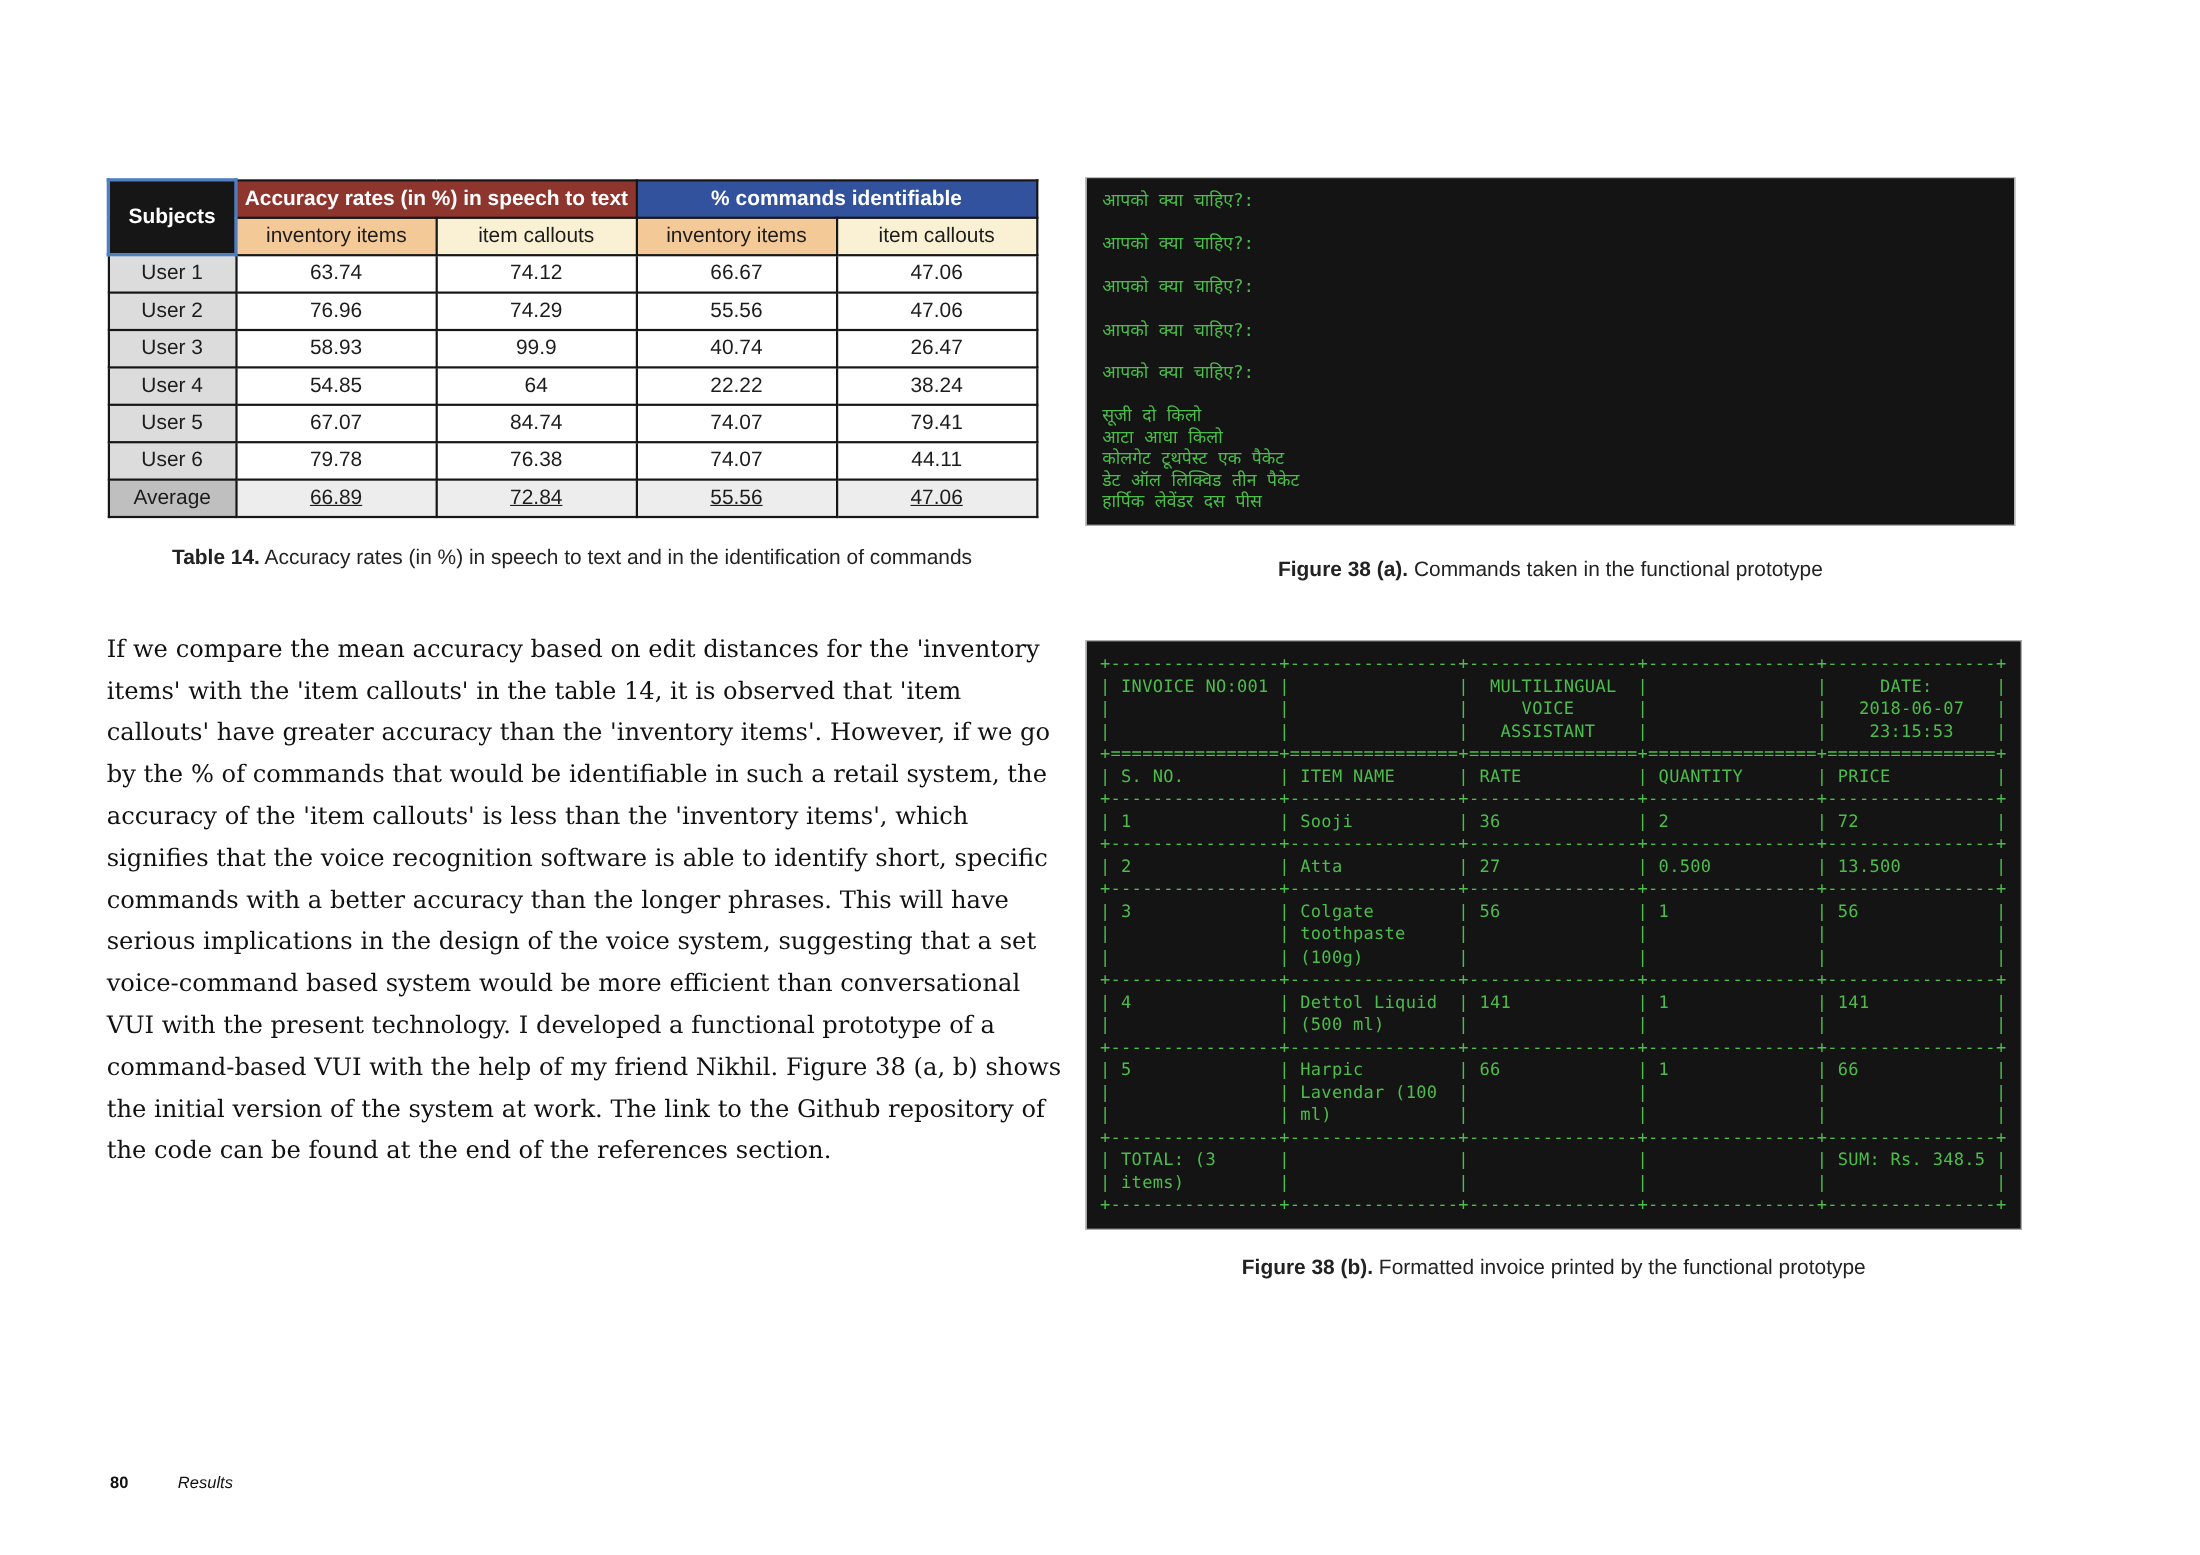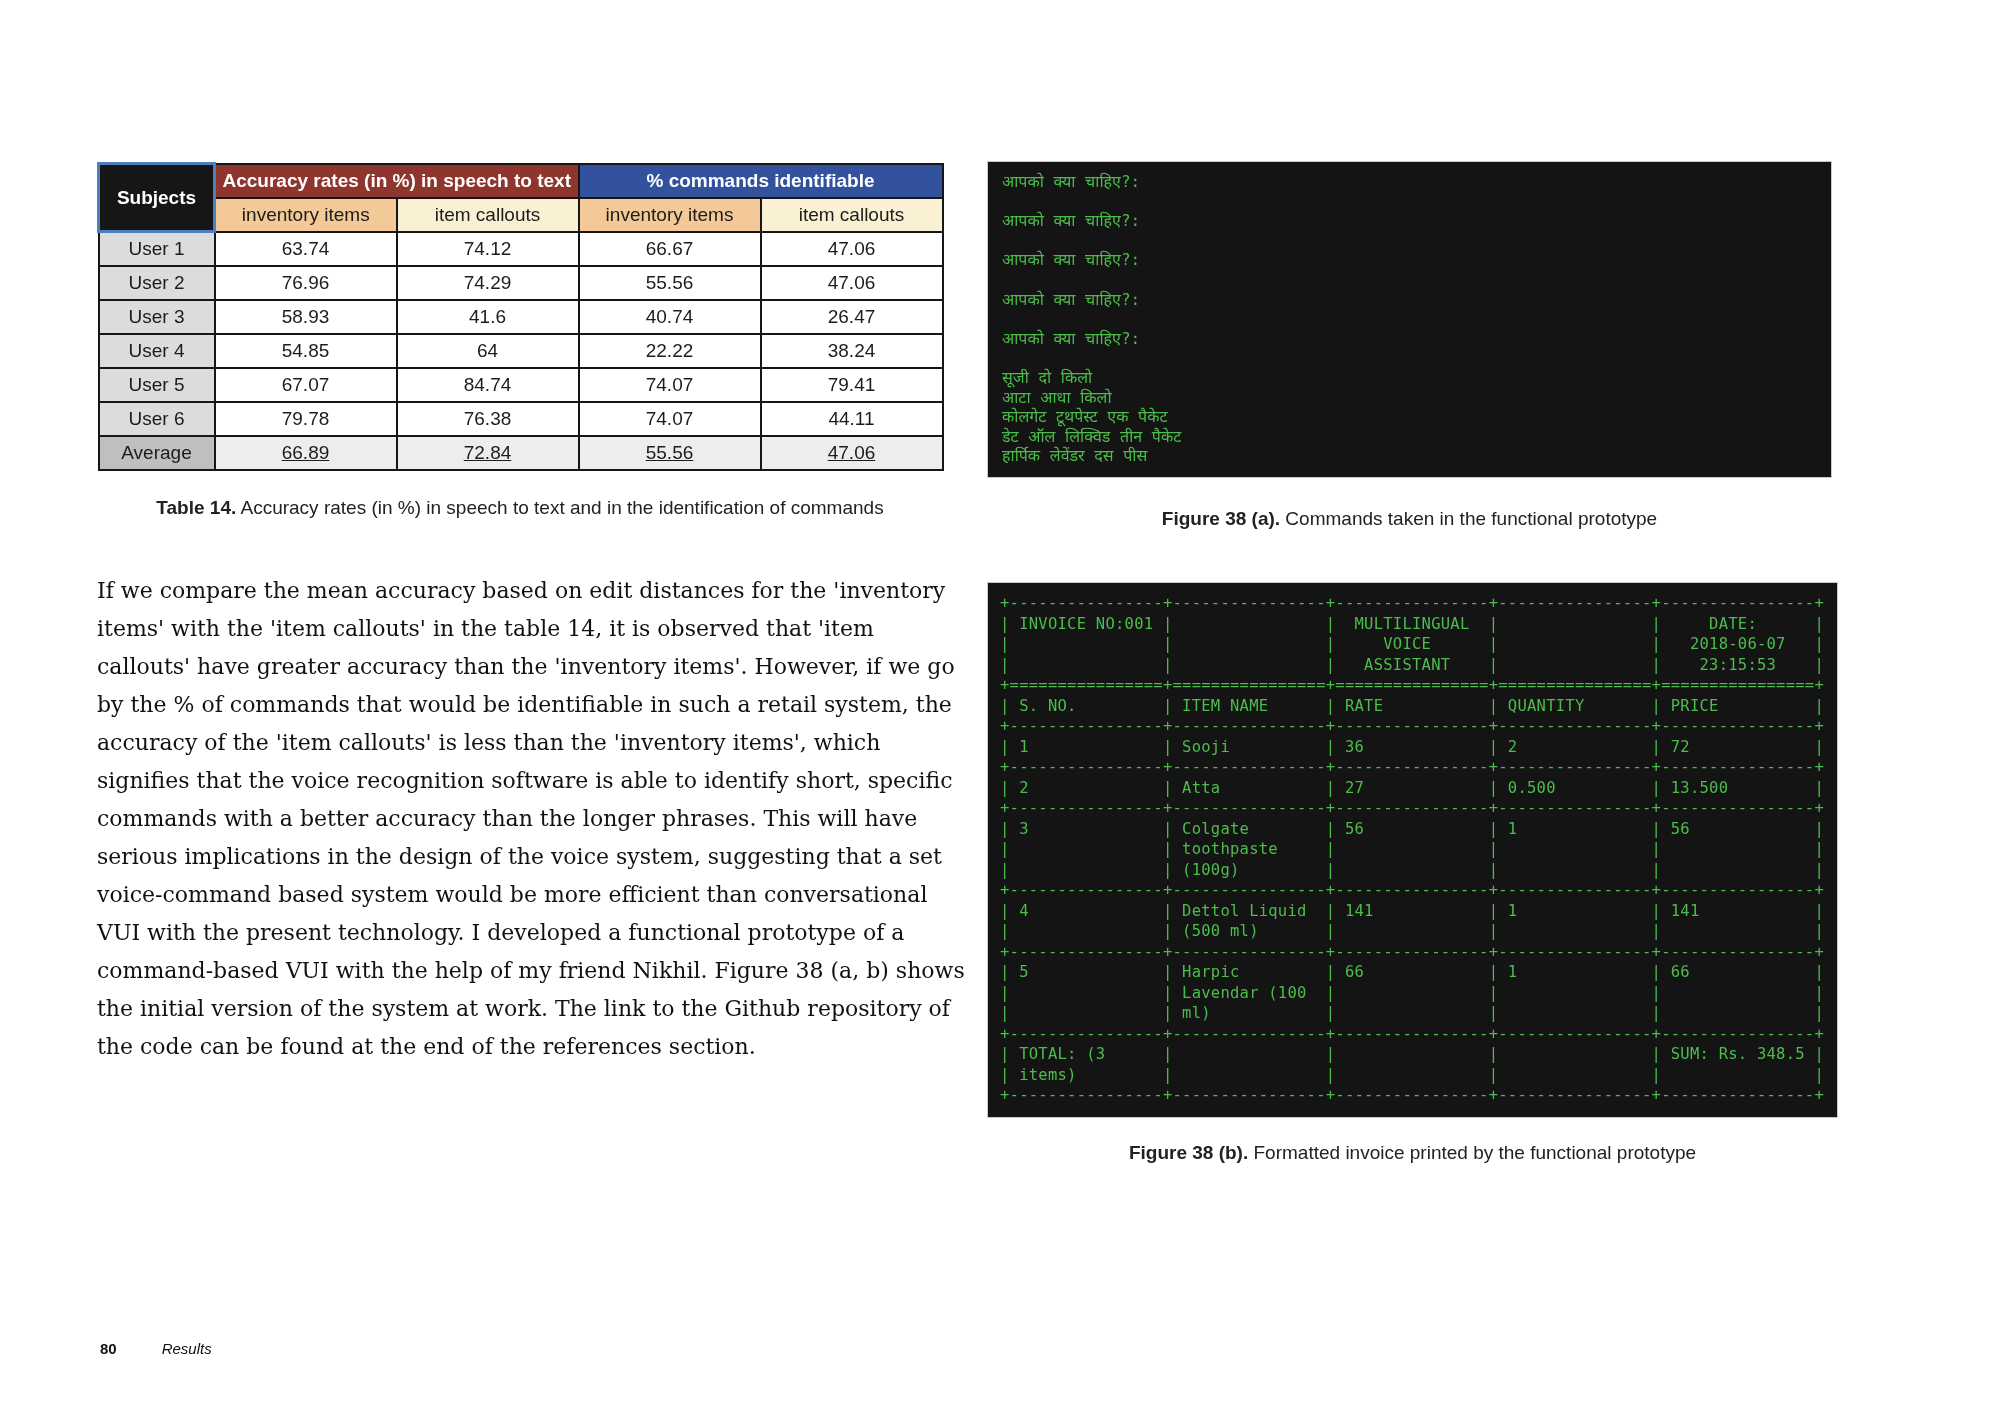--- a/index.html
+++ b/index.html
@@ -81,21 +81,21 @@
       <tr>
         <td class="rowlabel">User 2</td>
         <td class="val">76.96</td>
         <td class="val">74.29</td>
         <td class="val">55.56</td>
         <td class="val">47.06</td>
       </tr>
       <tr>
         <td class="rowlabel">User 3</td>
         <td class="val">58.93</td>
-        <td class="val">41.6</td>
+        <td class="val">99.9</td>
         <td class="val">40.74</td>
         <td class="val">26.47</td>
       </tr>
       <tr>
         <td class="rowlabel">User 4</td>
         <td class="val">54.85</td>
         <td class="val">64</td>
         <td class="val">22.22</td>
         <td class="val">38.24</td>
       </tr>

